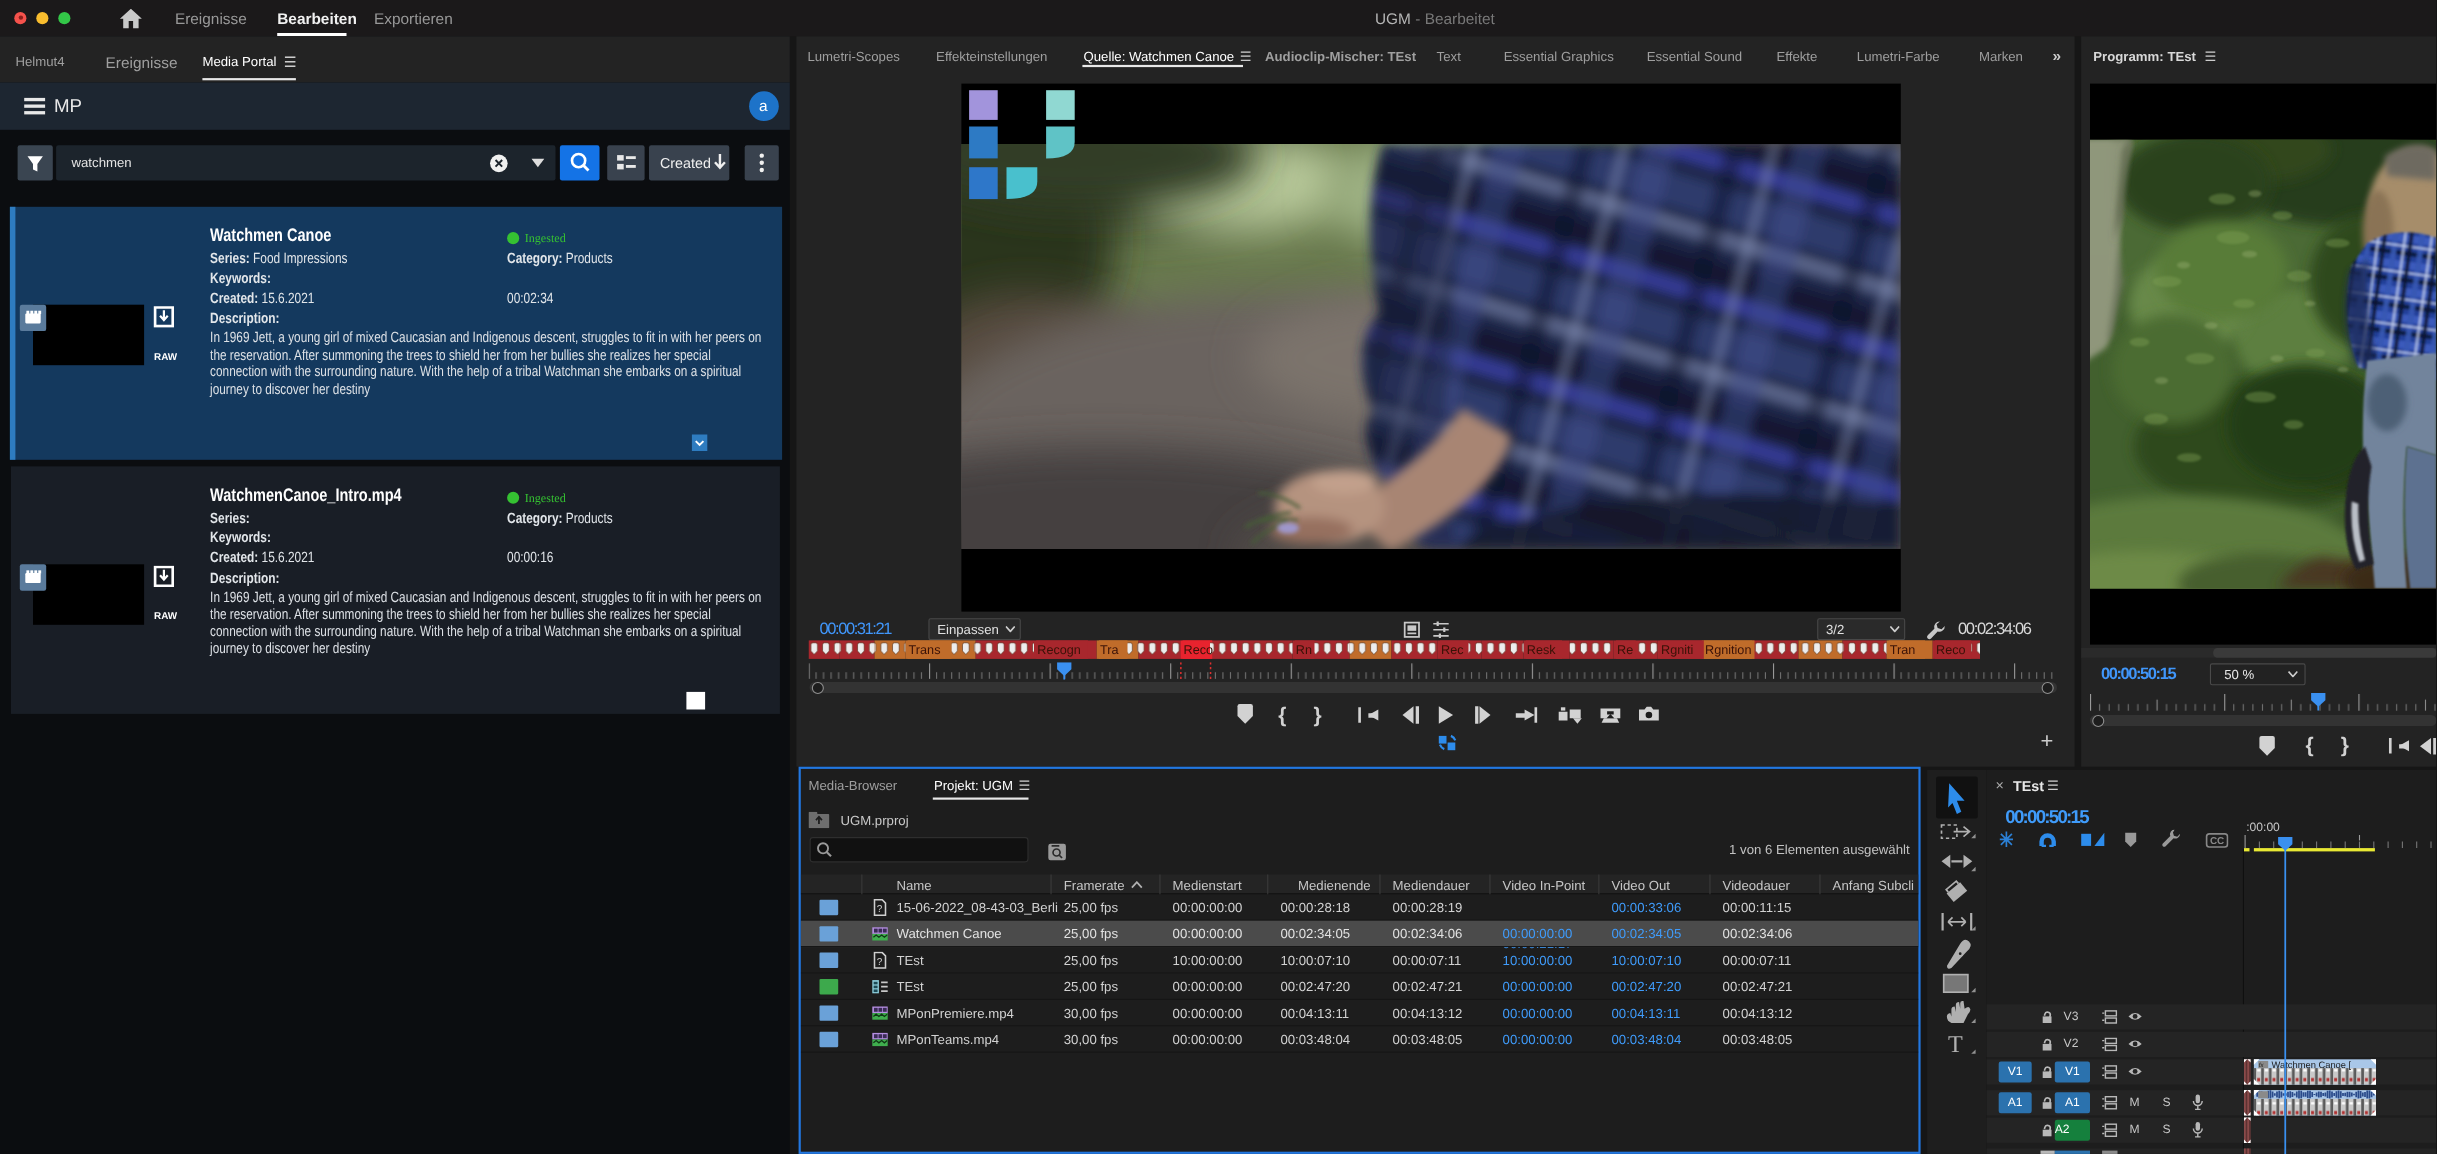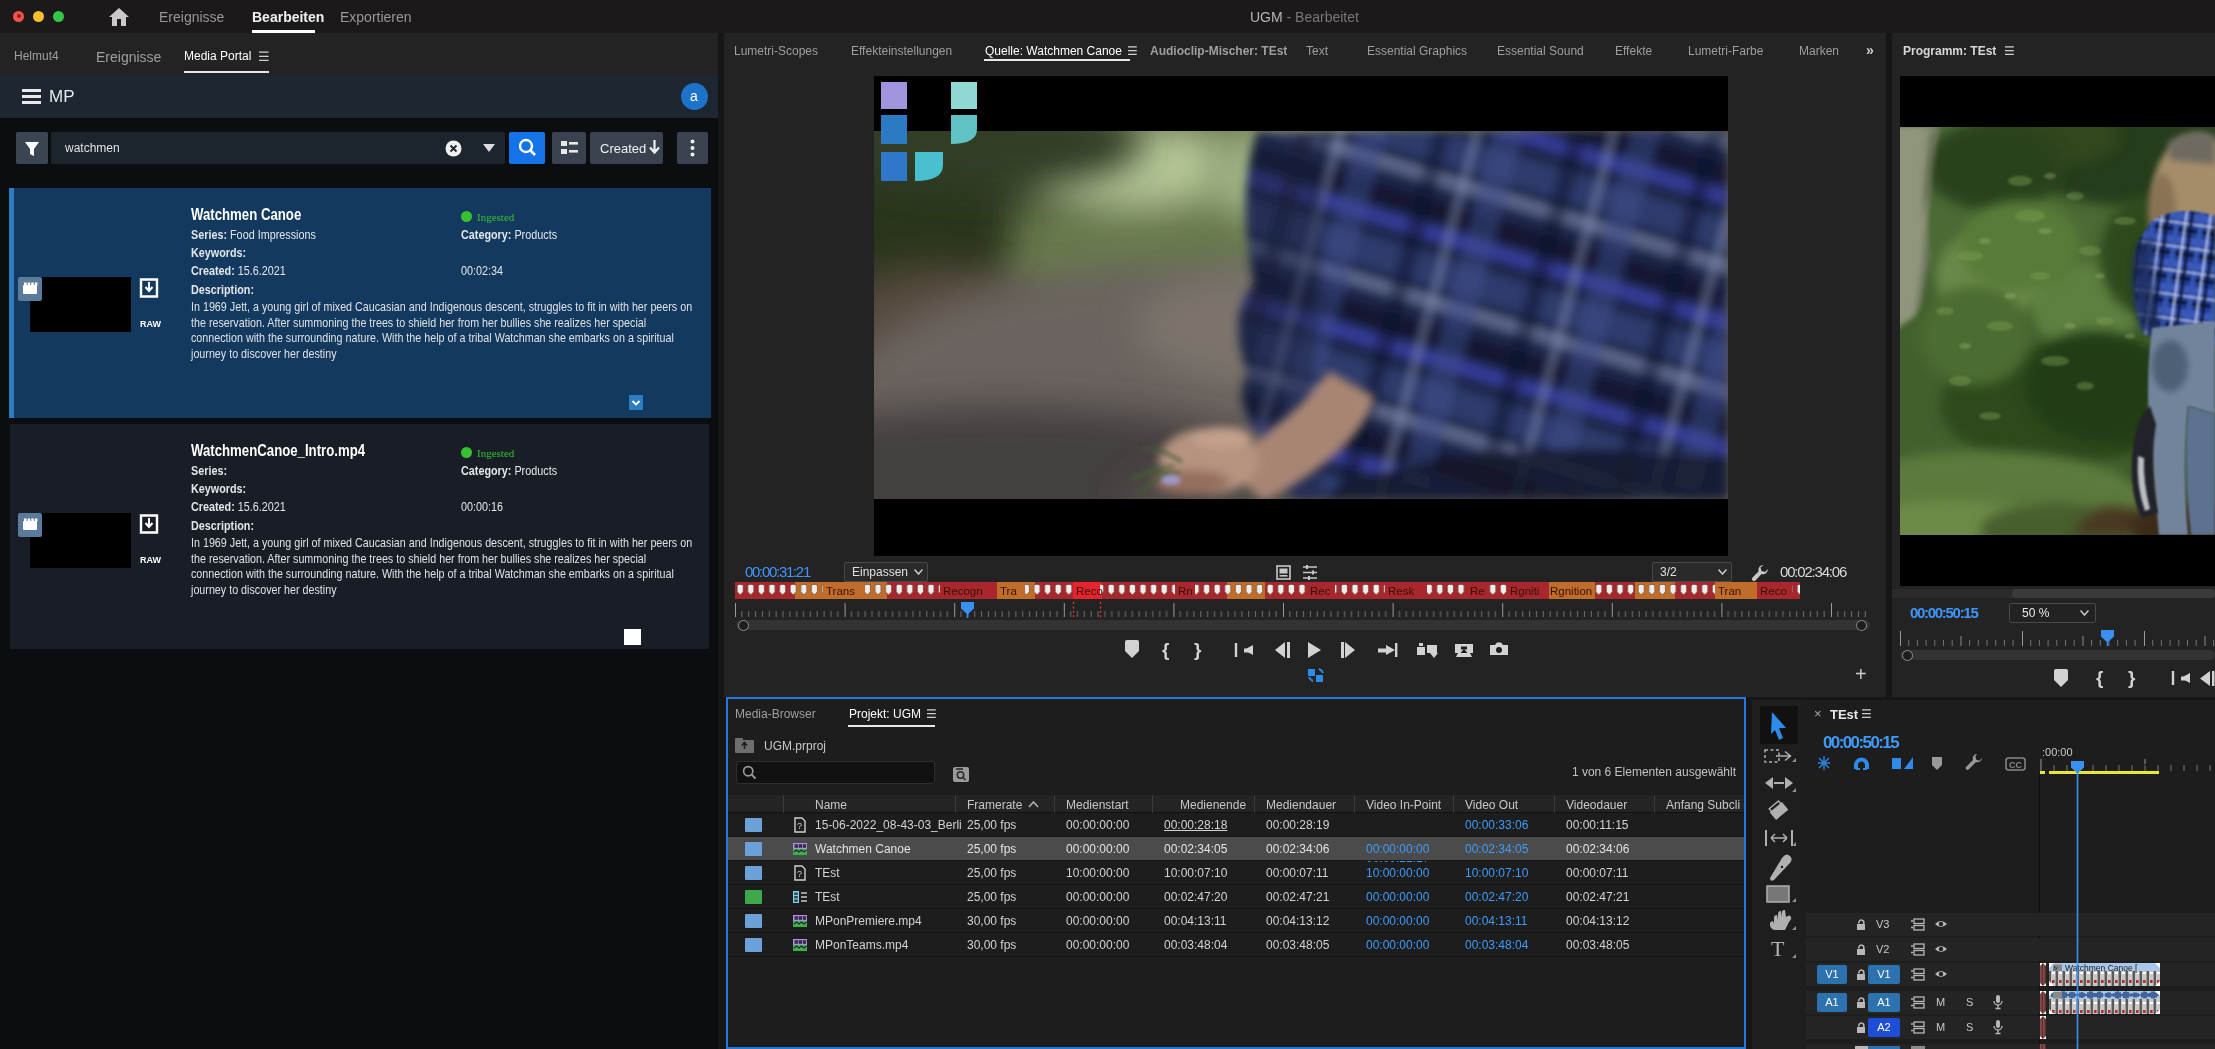--- a/index.html
+++ b/index.html
@@ -587,21 +587,21 @@
 <div class="abs" style="left:926px;top:96px;width:1px;height:18px;background:#3a3a3a;"></div>
 <div class="abs" style="left:0px;top:137px;width:1016px;height:1px;background:#161616;"></div>
 <div class="abs" style="left:17px;top:119px;width:17px;height:14px;background:#6aa1d8;border-radius:1px;"></div>
 <svg class="abs" style="left:64px;top:118px;" width="16" height="16" viewBox="0 0 16 16">
         <path d="M3 1 h7 l3 3 v11 h-10 Z" fill="none" stroke="#d0d0d0" stroke-width="1.4"></path>
         <text x="5" y="12" font-size="9" fill="#d0d0d0" font-family="Liberation Sans">?</text>
       </svg>
 <div class="txt" style="left:87px;top:119px;font-size:12px;color:#d2d2d2;max-width:147px;overflow:hidden;">15-06-2022_08-43-03_Berli</div>
 <div class="txt" style="left:239px;top:119px;font-size:12px;color:#d2d2d2;">25,00 fps</div>
 <div class="txt" style="left:338px;top:119px;font-size:12px;color:#d2d2d2;">00:00:00:00</div>
-<div class="txt" style="left:436px;top:119px;font-size:12px;color:#d2d2d2;text-decoration:underline;">00:00:28:18</div>
+<div class="txt" style="left:436px;top:119px;font-size:12px;color:#d2d2d2;">00:00:28:18</div>
 <div class="txt" style="left:538px;top:119px;font-size:12px;color:#d2d2d2;">00:00:28:19</div>
 <div class="txt" style="left:638px;top:119px;font-size:12px;color:#3f9bfa;margin-top:33px;">00:00:21:17</div>
 <div class="txt" style="left:737px;top:119px;font-size:12px;color:#3f9bfa;">00:00:33:06</div>
 <div class="txt" style="left:838px;top:119px;font-size:12px;color:#d2d2d2;">00:00:11:15</div>
 <div class="abs" style="left:0px;top:138px;width:1016px;height:24px;background:#4b4b4b;"></div>
 <div class="abs" style="left:0px;top:161px;width:1016px;height:1px;background:#161616;"></div>
 <div class="abs" style="left:17px;top:143px;width:17px;height:14px;background:#6aa1d8;border-radius:1px;"></div>
 <svg class="abs" style="left:64px;top:142px;" width="16" height="16" viewBox="0 0 16 16">
         <rect x="1" y="2" width="14" height="6" fill="#b48ee0"></rect>
         <rect x="2.5" y="3.2" width="3.4" height="3.6" fill="#3a2a55"></rect>
@@ -801,21 +801,21 @@
 <div class="txt" style="left:160px;top:296px;font-size:11px;color:#c8c8c8;">S</div>
 <svg class="abs" style="left:186px;top:294px;" width="12" height="16" viewBox="0 0 12 16">
         <rect x="4" y="1" width="4" height="8" rx="2" fill="#b8b8b8"></rect>
         <path d="M2 7 a4 4 0 0 0 8 0 M6 11 v3 M3.5 14.5 h5" stroke="#b8b8b8" stroke-width="1.3" fill="none"></path>
       </svg>
 <div class="abs" style="left:0px;top:316px;width:409px;height:23px;background:#242424;"></div>
 <svg class="abs" style="left:49px;top:321px;" width="13" height="13" viewBox="0 0 13 13">
         <rect x="2" y="6" width="8" height="6" fill="#b8b8b8"></rect>
         <path d="M4 6 V4.5 a2.5 2.5 0 0 1 5 0 V6" stroke="#b8b8b8" stroke-width="1.5" fill="none" transform="rotate(14 6 4)"></path>
       </svg>
-<div class="abs" style="left:62px;top:318px;width:32px;height:19px;background:#1d4ed8;border-radius:2px;text-align:center;font-size:11px;color:#fff;line-height:19px;">A2</div>
+<div class="abs" style="left:62px;top:318px;width:32px;height:19px;background:#15803d;border-radius:2px;font-size:11px;color:#fff;line-height:19px;">A2</div>
 <svg class="abs" style="left:105px;top:321px;" width="14" height="13" viewBox="0 0 14 13">
         <rect x="3" y="1" width="10" height="4.5" fill="none" stroke="#b8b8b8" stroke-width="1.3"></rect>
         <rect x="3" y="7.5" width="10" height="4.5" fill="none" stroke="#b8b8b8" stroke-width="1.3"></rect>
         <path d="M0 3 h2 M0 9.5 h2" stroke="#b8b8b8" stroke-width="1.3"></path>
       </svg>
 <div class="txt" style="left:130px;top:321px;font-size:11px;color:#c8c8c8;">M</div>
 <div class="txt" style="left:160px;top:321px;font-size:11px;color:#c8c8c8;">S</div>
 <svg class="abs" style="left:186px;top:319px;" width="12" height="16" viewBox="0 0 12 16">
         <rect x="4" y="1" width="4" height="8" rx="2" fill="#b8b8b8"></rect>
         <path d="M2 7 a4 4 0 0 0 8 0 M6 11 v3 M3.5 14.5 h5" stroke="#b8b8b8" stroke-width="1.3" fill="none"></path>

